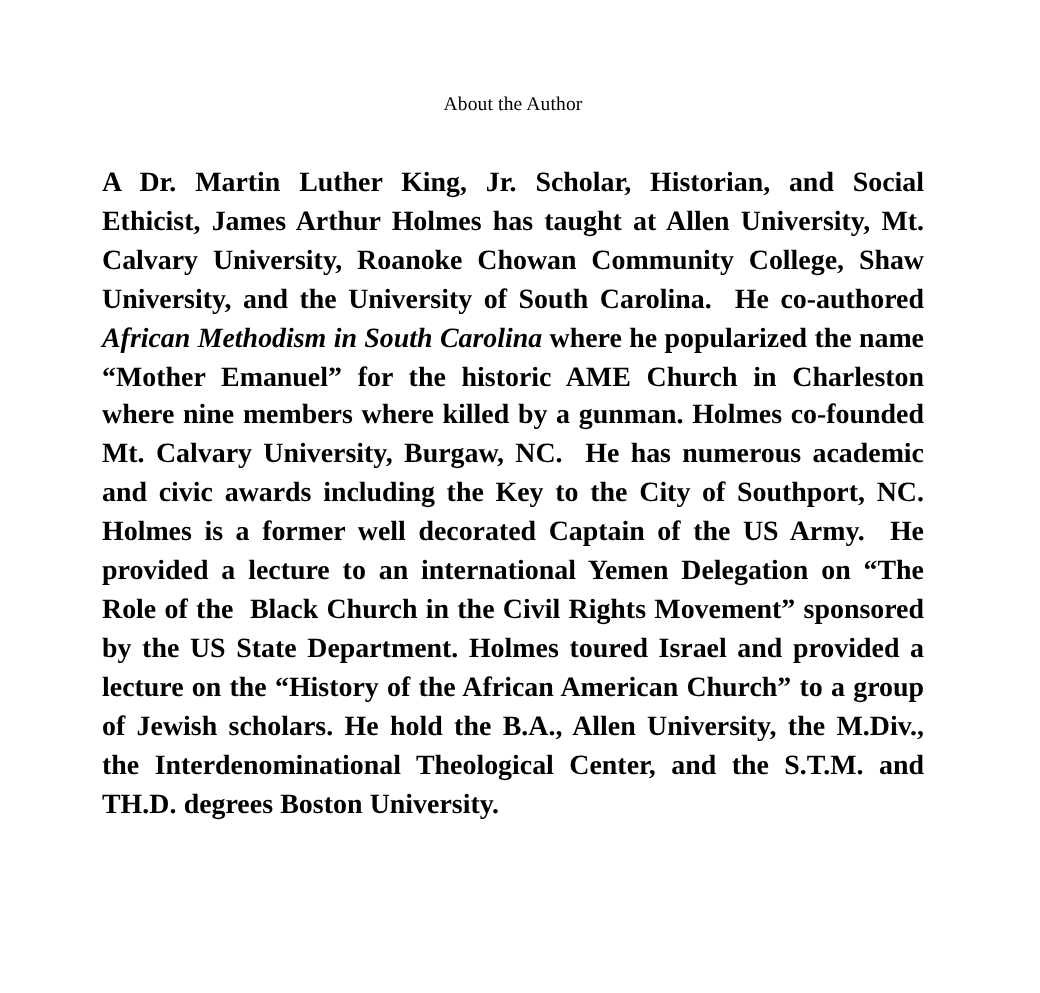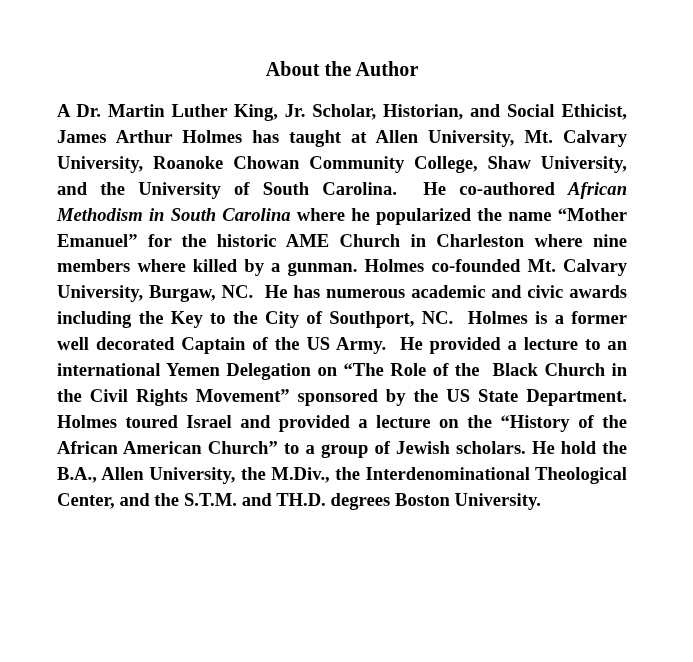--- a/index.html
+++ b/index.html
@@ -20,34 +20,34 @@
     height: 662px;
     background: #ffffff;
     box-sizing: border-box;
   }
   .doc-title {
     position: absolute;
     left: 57px;
     top: 46px;
     width: 570px;
     text-align: center;
-    font-size: 20px;
-    font-weight: bold;
+    font-size: 13px;
+    font-weight: normal;
     line-height: 22px;
     letter-spacing: 0.1px;
     margin-top: 12px;
   }
   .body-block {
     position: absolute;
     left: 57px;
     top: 98px;
     width: 570px;
   }
   .para {
-    margin: 0;
+    margin: 11px;
     font-size: 18.6px;
     font-weight: bold;
     line-height: 25.9px;
     text-align: justify;
     text-justify: inter-word;
     text-align-last: left;
     word-spacing: 0.2px;
     white-space: pre-wrap;
   }
   .para i {

